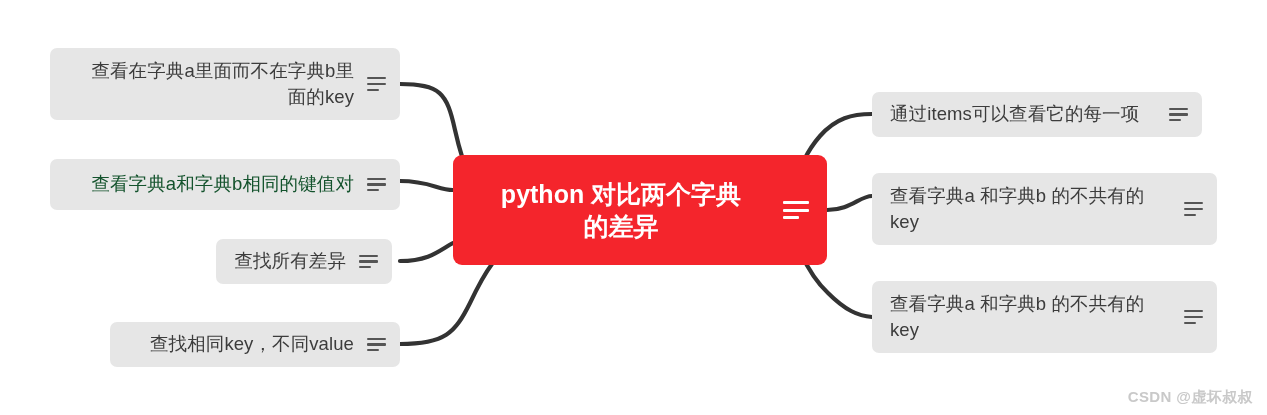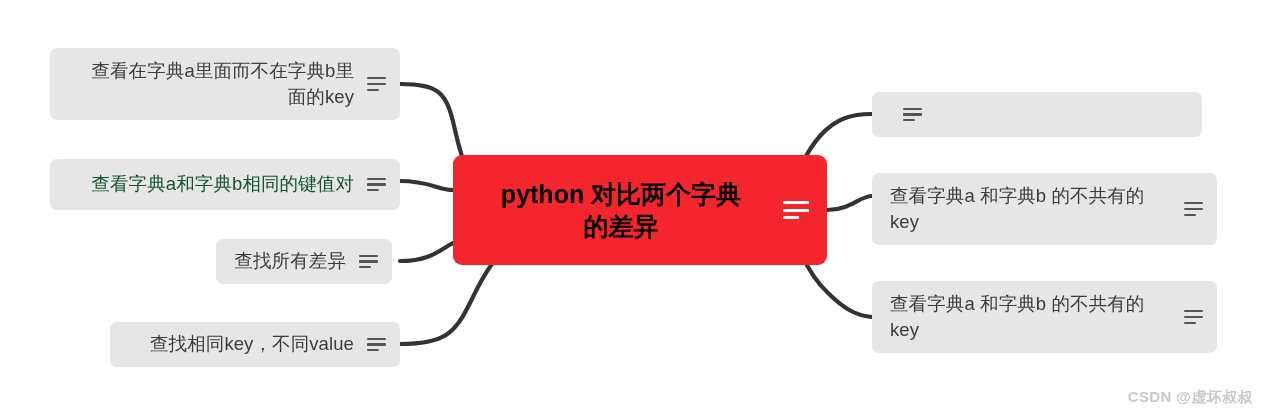--- a/index.html
+++ b/index.html
@@ -154,20 +154,21 @@
         <span class="label">查找相同key，不同value</span>
         <span class="detail-icon">
           <i></i>
           <i></i>
           <i></i>
         </span>
       </div>
     </div>
   <div id="right-branch-layer">
       <div class="node align-left" style="left: 872px; top: 92px; width: 330px; height: 45px; background: rgb(230, 230, 230); color: rgb(60, 60, 60);">
+        <span class="label">通过items可以查看它的每一项</span>
         <span class="detail-icon">
           <i></i>
           <i></i>
           <i></i>
         </span>
       </div>
       <div class="node align-left" style="left: 872px; top: 173px; width: 345px; height: 72px; background: rgb(230, 230, 230); color: rgb(60, 60, 60);">
         <span class="label">查看字典a 和字典b 的不共有的
 key</span>
         <span class="detail-icon">
@@ -180,21 +181,21 @@
         <span class="label">查看字典a 和字典b 的不共有的
 key</span>
         <span class="detail-icon">
           <i></i>
           <i></i>
           <i></i>
         </span>
       </div>
     </div>
 
-  <div id="central-node" style="left: 453px; top: 155px; width: 374px; height: 110px; background: rgb(244, 37, 44); color: #000000;">
+  <div id="central-node" style="left: 453px; top: 155px; width: 374px; height: 110px; background: rgb(244, 37, 44); color: #ffffff;">
     <span class="label">python 对比两个字典
 的差异</span>
     <span class="detail-icon">
         <i></i>
         <i></i>
         <i></i>
       </span>
   </div>
 
   <div id="watermark" style="color: rgb(201, 201, 201);">CSDN @虚坏叔叔</div>

